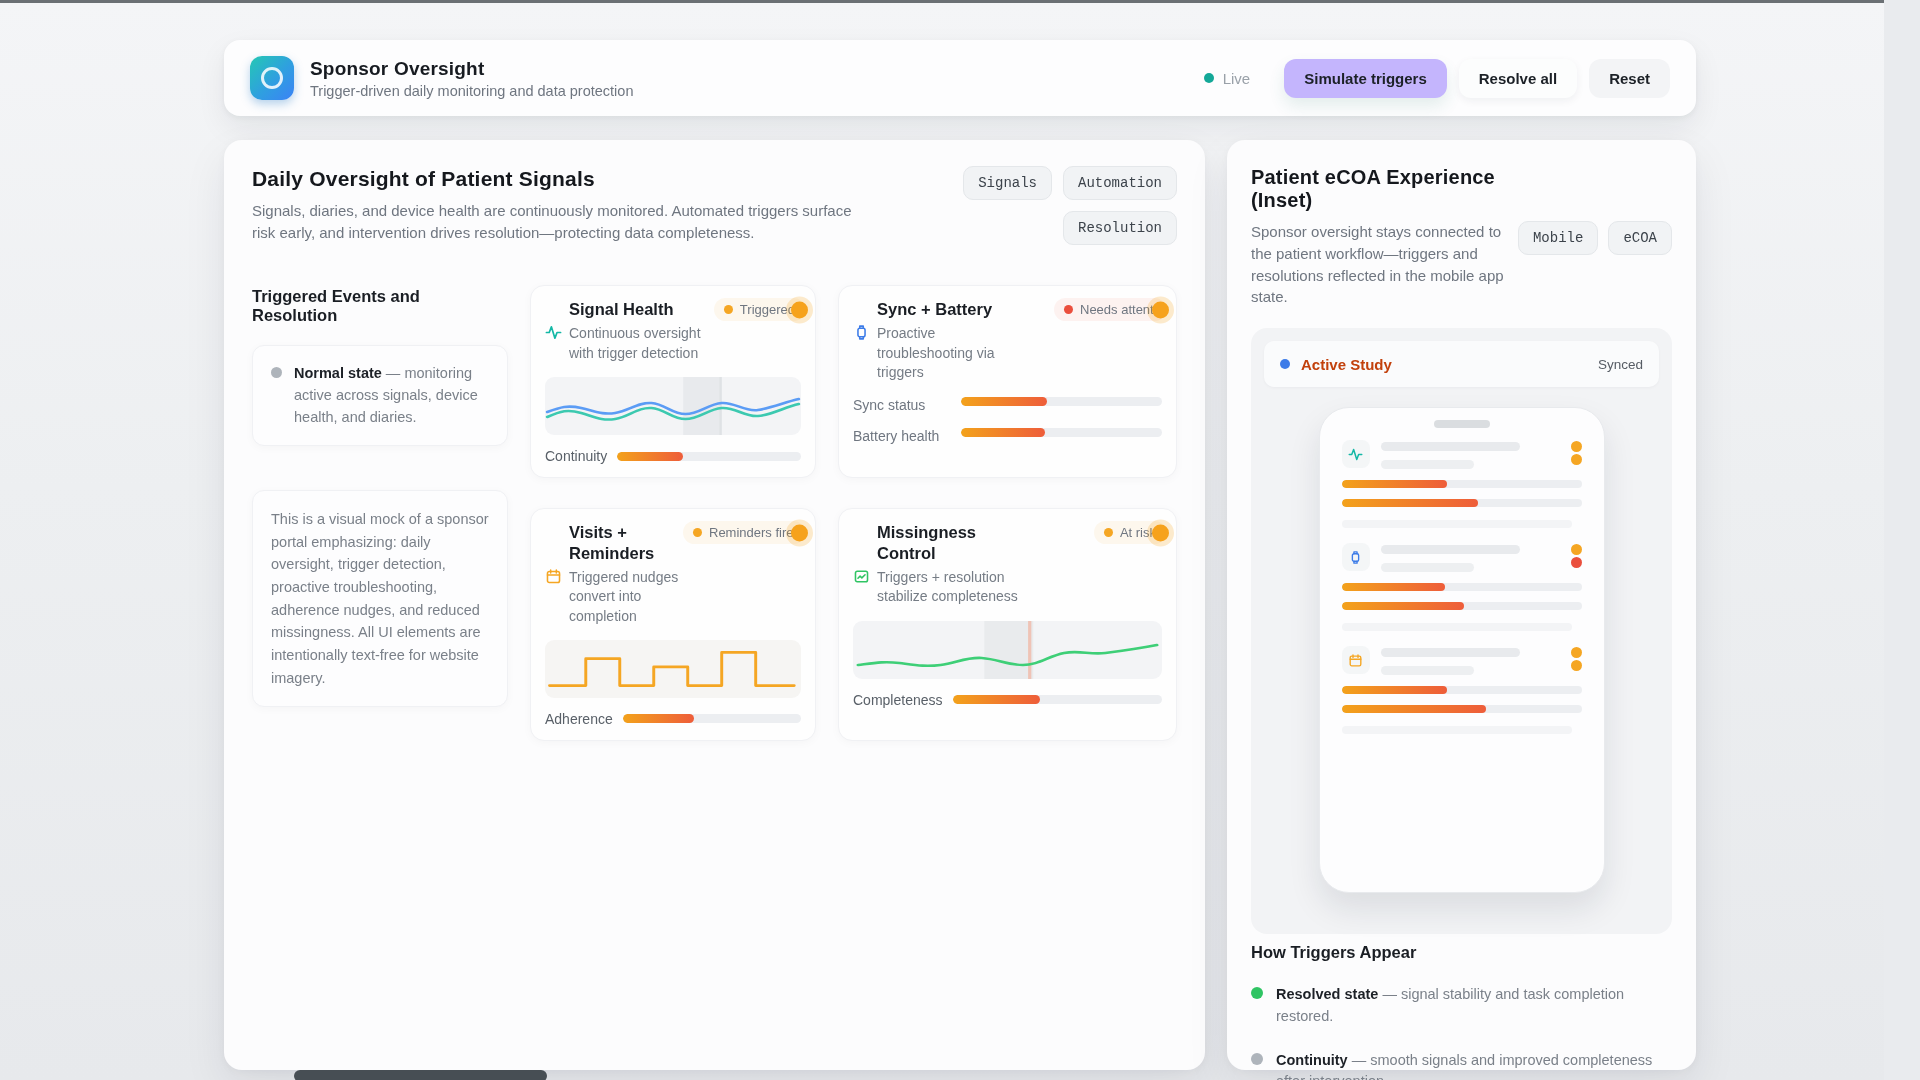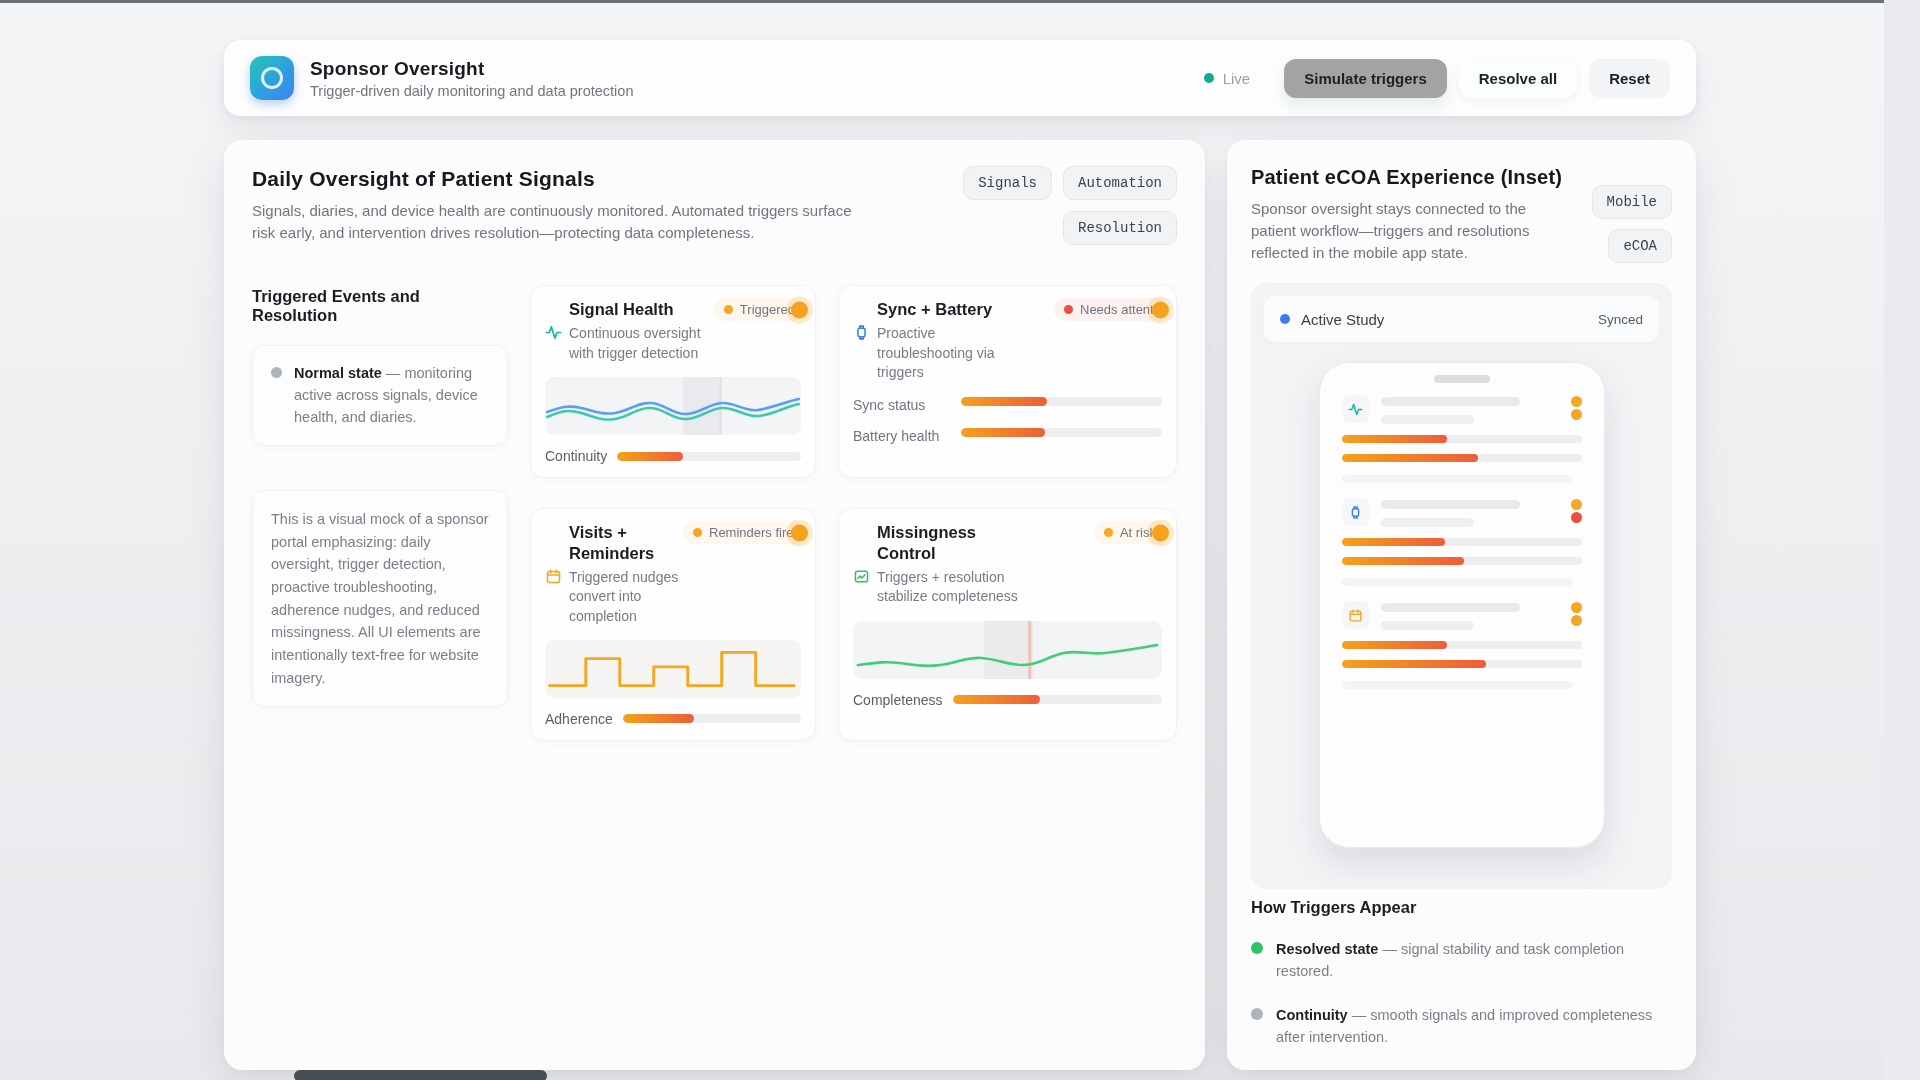--- a/index.html
+++ b/index.html
@@ -19,35 +19,35 @@
   .appicon::after{content:"";position:absolute;inset:11px;border:3.5px solid rgba(255,255,255,.85);border-radius:50%}
   .htitles{flex:1 1 auto}
   .htitle{font-size:19px;font-weight:bold;color:#171b21;letter-spacing:.2px}
   .hsub{font-size:14.5px;color:#6f7680;margin-top:3px}
   .live{display:flex;align-items:center;gap:9px;color:#9aa1a9;font-size:15px;margin-right:18px}
   .dot{border-radius:50%;display:inline-block;flex:0 0 auto}
   .live-dot{width:10px;height:10px;background:#14a898}
   .hbtns{display:flex;align-items:center;gap:12px}
   .hbtn{font-size:15px;font-weight:bold;color:#1c2127;padding:11px 20px;border-radius:12px;
         border:none;cursor:pointer;font-family:"Liberation Sans",sans-serif;white-space:nowrap}
-  .hbtn.sim{background:#a3a3a3;box-shadow:0 8px 16px rgba(40,120,110,.12)}
+  .hbtn.sim{background:#c4b5fd;box-shadow:0 8px 16px rgba(40,120,110,.12)}
   .hbtn.res{background:#fcfdfd;box-shadow:0 3px 8px rgba(20,30,45,.06)}
   .hbtn.rst{background:#f3f4f6}
 
   
   .panel{position:absolute;top:140px;background:#fcfcfd;border-radius:18px;
          box-shadow:0 18px 44px rgba(20,30,45,.08),0 2px 8px rgba(20,30,45,.04)}
   .panel.left{left:224px;width:981px;height:930px;padding:26px 28px}
   .panel.right{left:1227px;width:469px;height:930px;padding:26px 24px}
 
   .lp-head{display:flex;justify-content:space-between;align-items:center}
   .sec-title{font-size:21px;font-weight:bold;color:#15181d;letter-spacing:.2px}
   .sec-desc{font-size:15px;color:#6f7680;line-height:1.45;margin-top:9px;max-width:615px}
   .chips{display:flex;flex-wrap:wrap;justify-content:flex-end;gap:11px;width:262px;flex:0 0 auto}
-  .chips.vert{flex-direction:column;align-items:flex-end;width:auto;gap:10px;margin-top:2px}
+  .chips.vert{flex-direction:row;align-items:flex-end;width:auto;gap:10px;margin-top:2px}
   .chip{font-family:"Liberation Mono","DejaVu Sans Mono",monospace;font-size:14px;color:#3c434b;
         background:#f1f3f5;border:1px solid #e4e7ea;border-radius:10px;padding:8px 14px;cursor:pointer}
 
   
   .lp-grid{display:grid;grid-template-columns:256px 286px 1fr;column-gap:22px;row-gap:30px;margin-top:40px}
   .mcard{background:#fefefe;border:1px solid #f0f1f4;border-radius:14px;padding:13px 14px;
          box-shadow:0 2px 10px rgba(20,30,45,.03);position:relative}
   .mhead{display:grid;grid-template-columns:24px 1fr;grid-template-rows:auto auto}
   .mtitle{grid-area:1/2;font-size:16.5px;font-weight:bold;color:#1a1e24;line-height:1.24;max-width:132px}
   .micon{grid-area:2/1;padding-top:5px}
@@ -73,27 +73,27 @@
   .ev-col{grid-row:1/3;padding-top:2px}
   .ev-title{font-size:16.5px;font-weight:bold;color:#1a1e24;margin-bottom:20px}
   .ev-card{background:#fdfdfe;border:1px solid #f0f1f4;border-radius:12px;padding:17px 18px;
            box-shadow:0 2px 10px rgba(20,30,45,.03)}
   .ev-bullet{display:flex;gap:12px;font-size:14.5px;color:#7a8089;line-height:1.5}
   .bullet-dot{width:11px;height:11px;background:#aeb4bb;margin-top:4px}
   .ev-bold{font-weight:bold;color:#1d2127}
   .ev-note{margin-top:44px;font-size:14.5px;color:#7a8089;line-height:1.56}
 
   
-  .rp-head{display:flex;justify-content:space-between;align-items:flex-end}
+  .rp-head{display:flex;justify-content:space-between;align-items:center}
   .rp-desc{font-size:15px;color:#6f7680;line-height:1.45;margin-top:9px;max-width:308px}
   .inset{margin-top:20px;background:#f2f3f5;border-radius:16px;padding:13px;height:606px}
   .study{display:flex;align-items:center;height:46px;background:#fafbfc;border-radius:10px;
          padding:0 16px;gap:11px;box-shadow:0 1px 3px rgba(20,30,45,.04)}
   .study-dot{width:10px;height:10px;background:#3d7ce8}
-  .study-label{font-weight:normal;font-size:15px;color:#404040;flex:1}
+  .study-label{font-weight:bold;font-size:15px;color:#c2410c;flex:1}
   .study-status{font-size:13.5px;color:#565c64}
   .phone{width:286px;margin:20px auto 0;background:#fdfdfe;border:1px solid #e8eaed;border-radius:30px;
          box-shadow:0 16px 32px rgba(20,30,45,.10);padding:32px 22px 22px;position:relative;height:486px}
   .notch{position:absolute;top:12px;left:50%;transform:translateX(-50%);width:56px;height:8px;
          border-radius:5px;background:#dadde0}
   .pgroup{margin-bottom:15px}
   .pg-head{display:flex;gap:11px;align-items:flex-start}
   .pg-icon{width:28px;height:28px;border-radius:8px;background:#f4f6f7;display:flex;
            align-items:center;justify-content:center;flex:0 0 auto}
   .pg-lines{flex:1;padding-top:2px}

